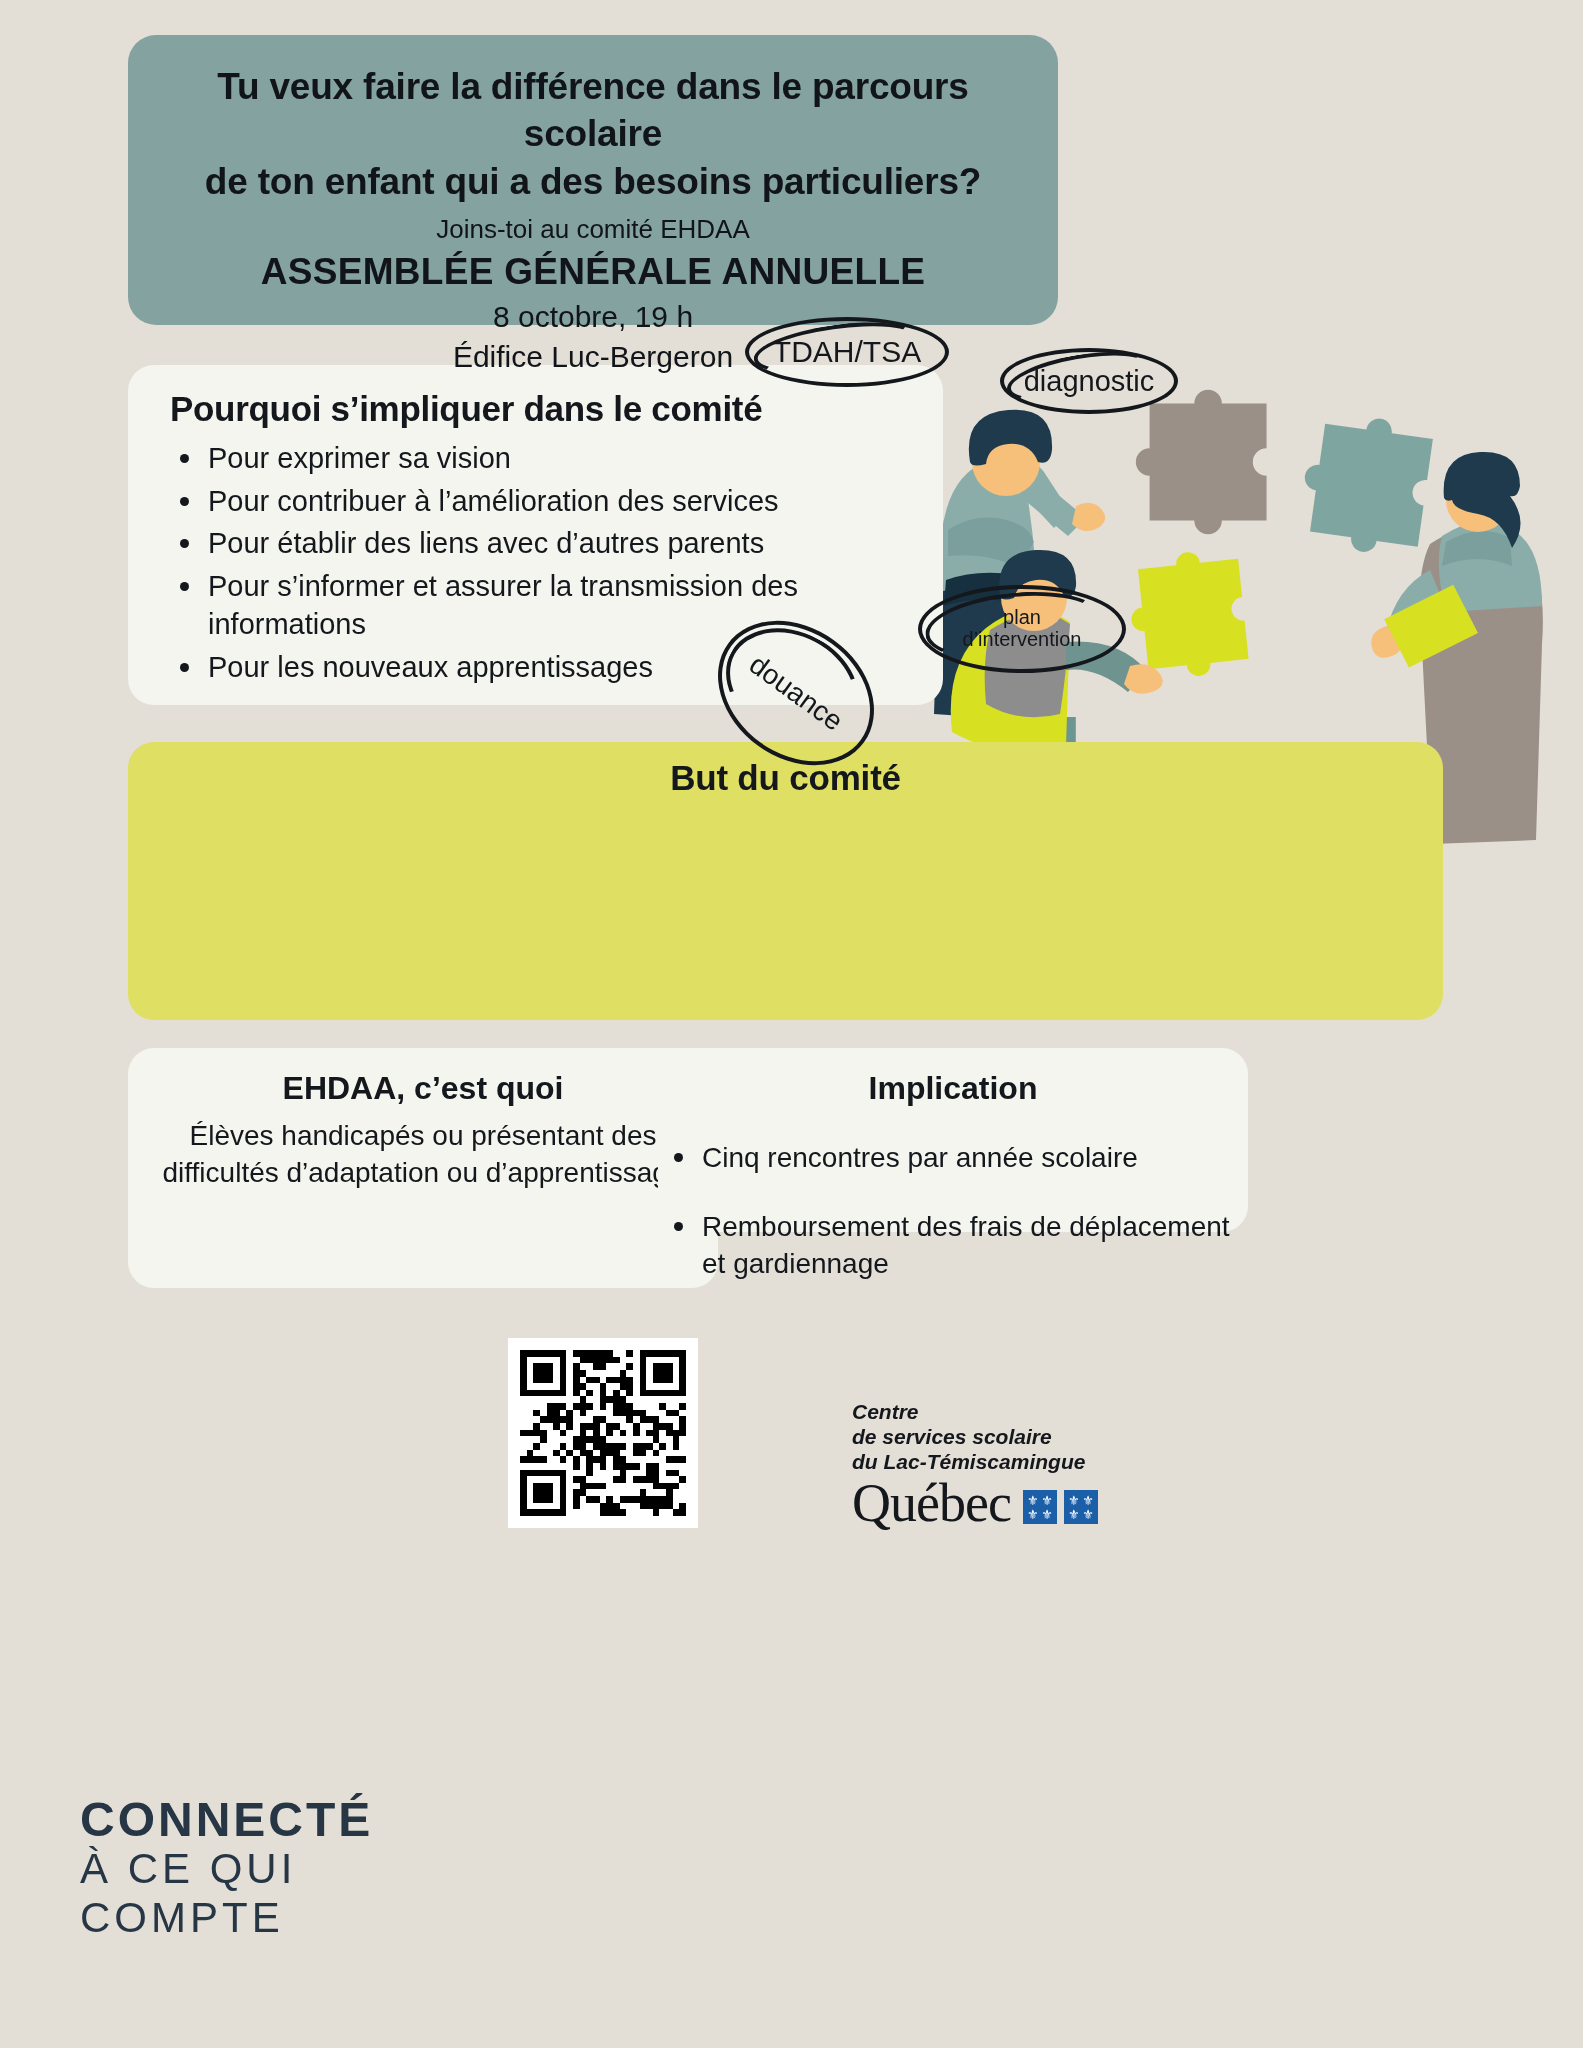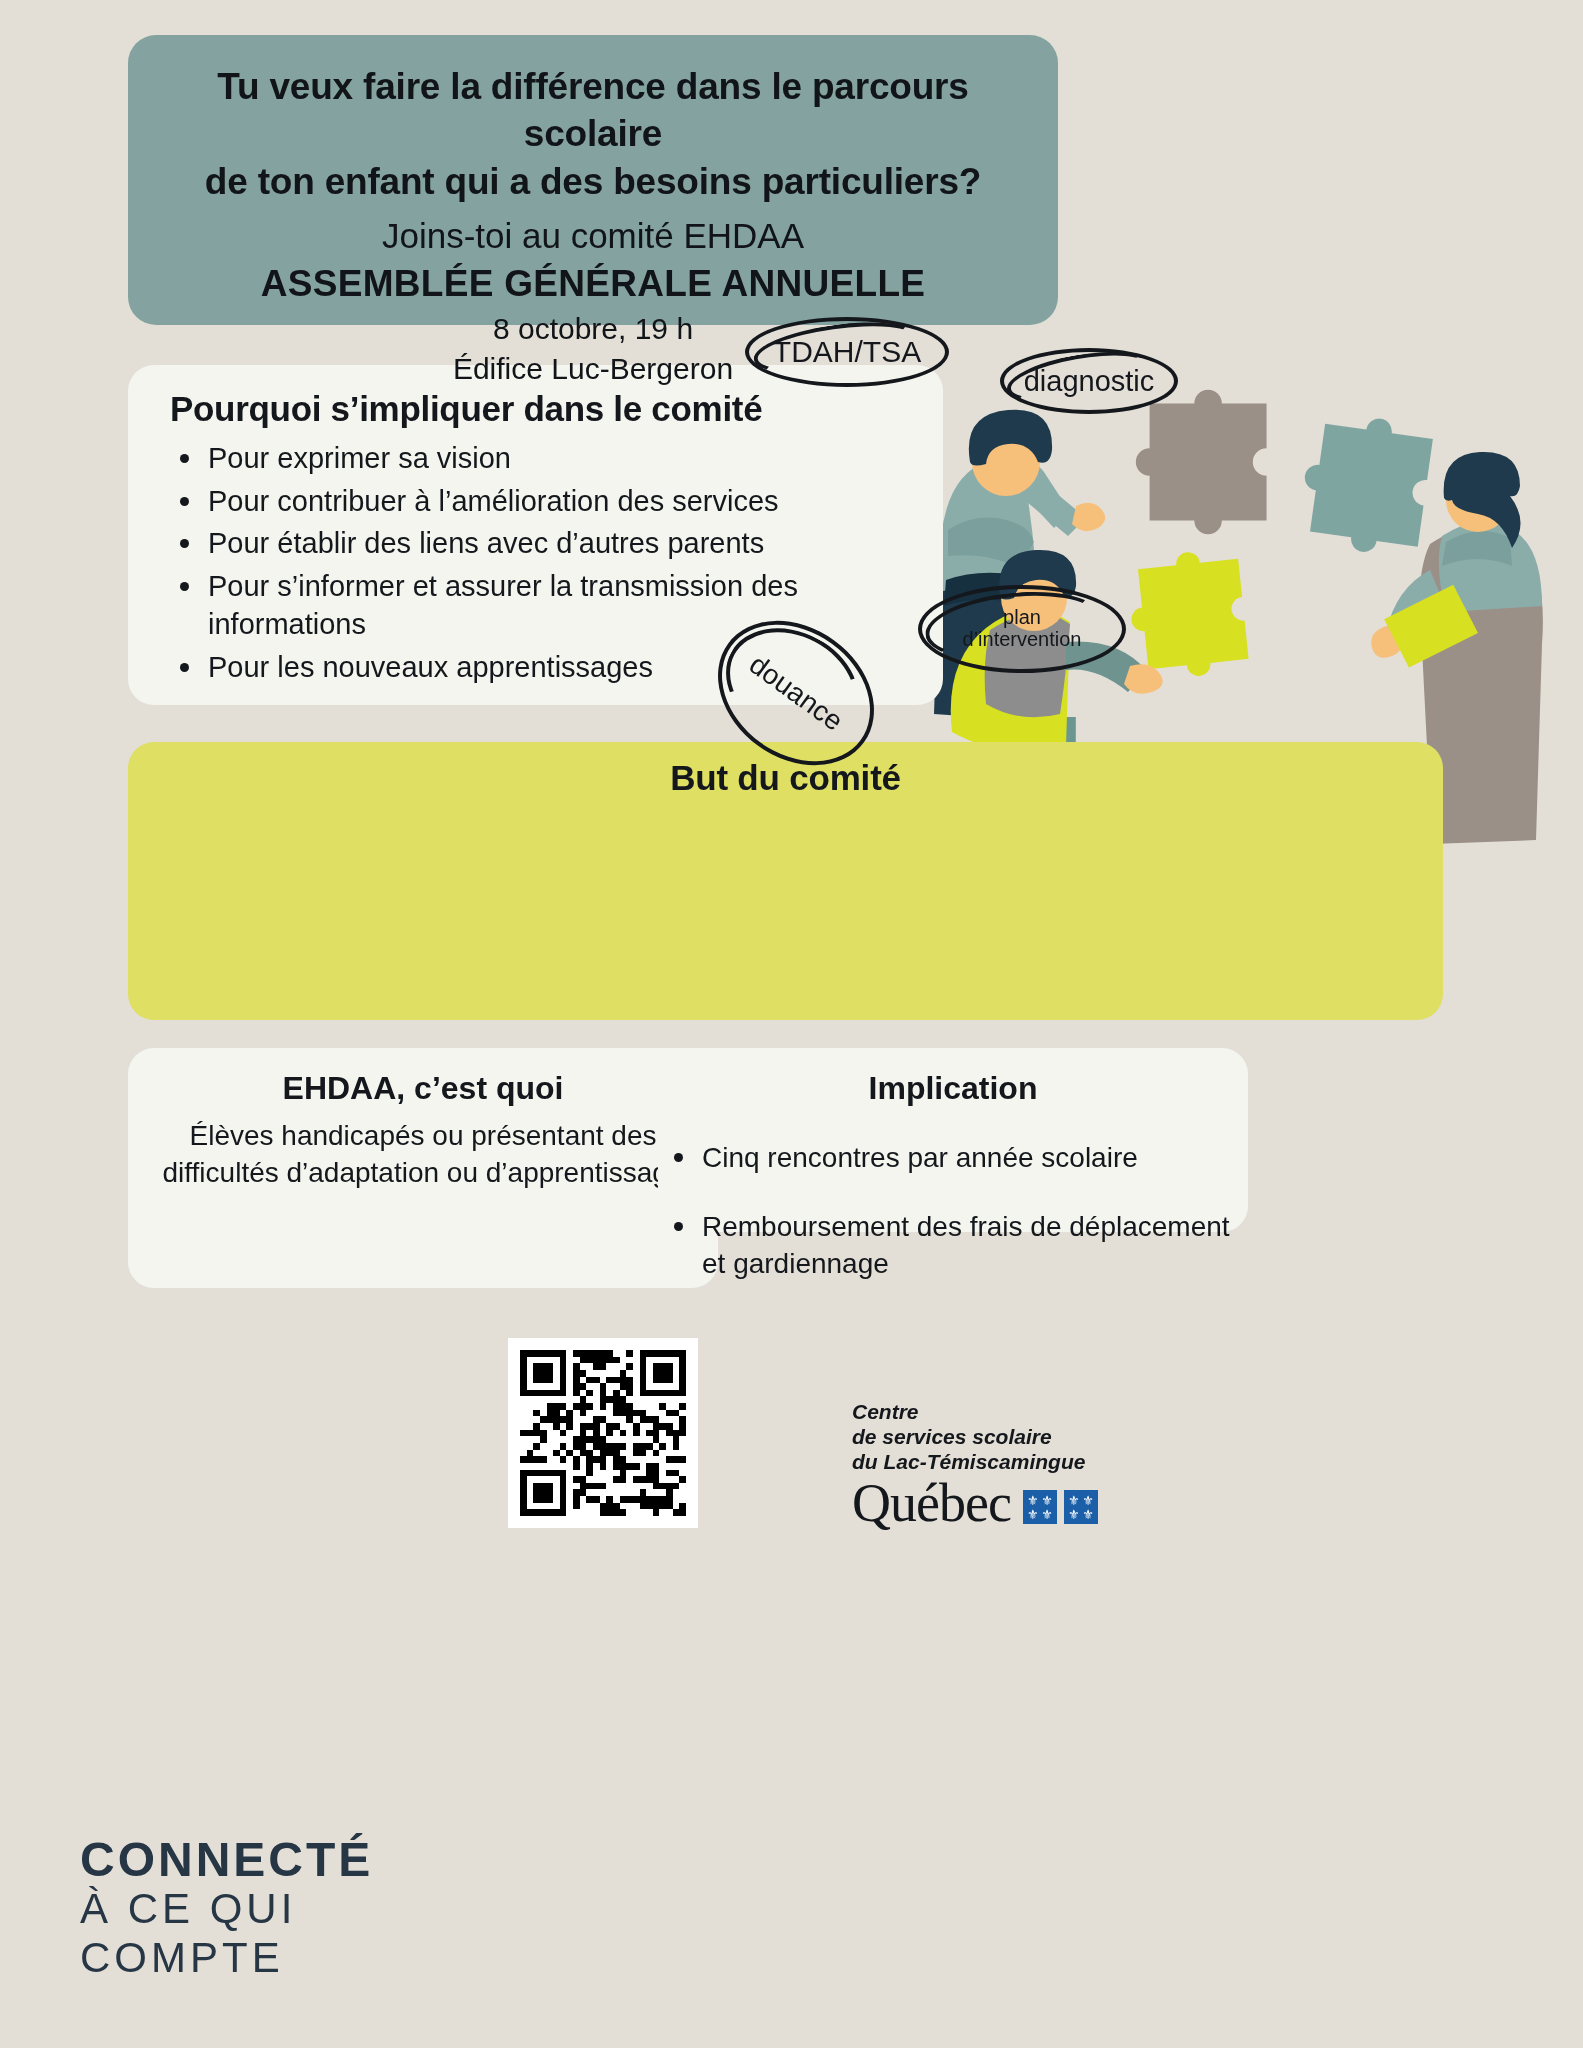--- a/index.html
+++ b/index.html
@@ -33,21 +33,21 @@
     color: #111418;
     z-index: 6;
   }
   .h-title {
     font-weight: bold;
     font-size: 37px;
     line-height: 1.28;
     letter-spacing: -0.2px;
   }
   .h-sub {
-    font-size: 35px;
+    font-size: 26px;
     line-height: 1.3;
     margin-top: 8px;
     font-weight: 400;
   }
   .h-sub-bold {
     font-size: 37px;
     font-weight: bold;
     letter-spacing: 0.3px;
     line-height: 1.35;
   }
@@ -259,21 +259,20 @@
     left: 80px;
     top: 1795px;
     color: #263645;
     z-index: 6;
   }
   .connecte-1 {
     font-size: 48px;
     font-weight: bold;
     letter-spacing: 3px;
     line-height: 1.05;
-    margin-top: 40px;
   }
   .connecte-2 {
     font-size: 42px;
     font-weight: 400;
     letter-spacing: 4px;
     line-height: 1.15;
   }
 
   .qr-wrap {
     position: absolute;

